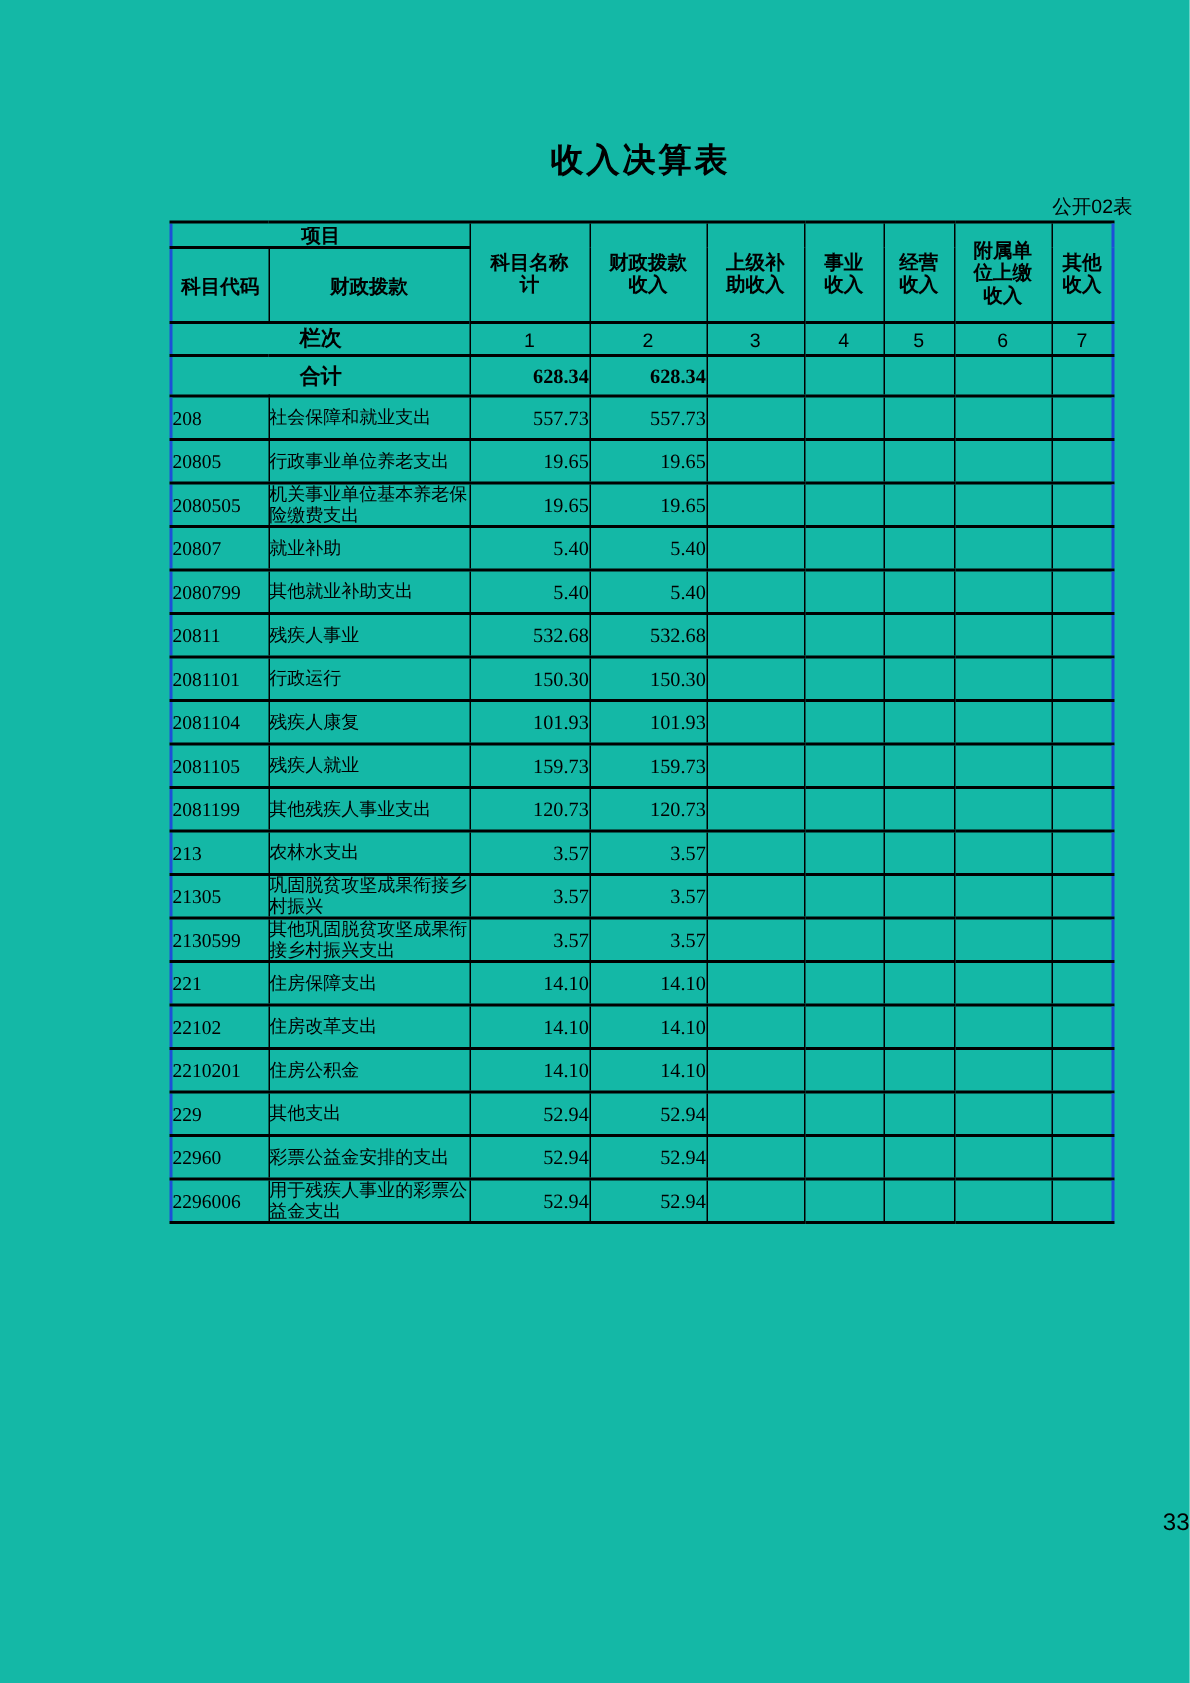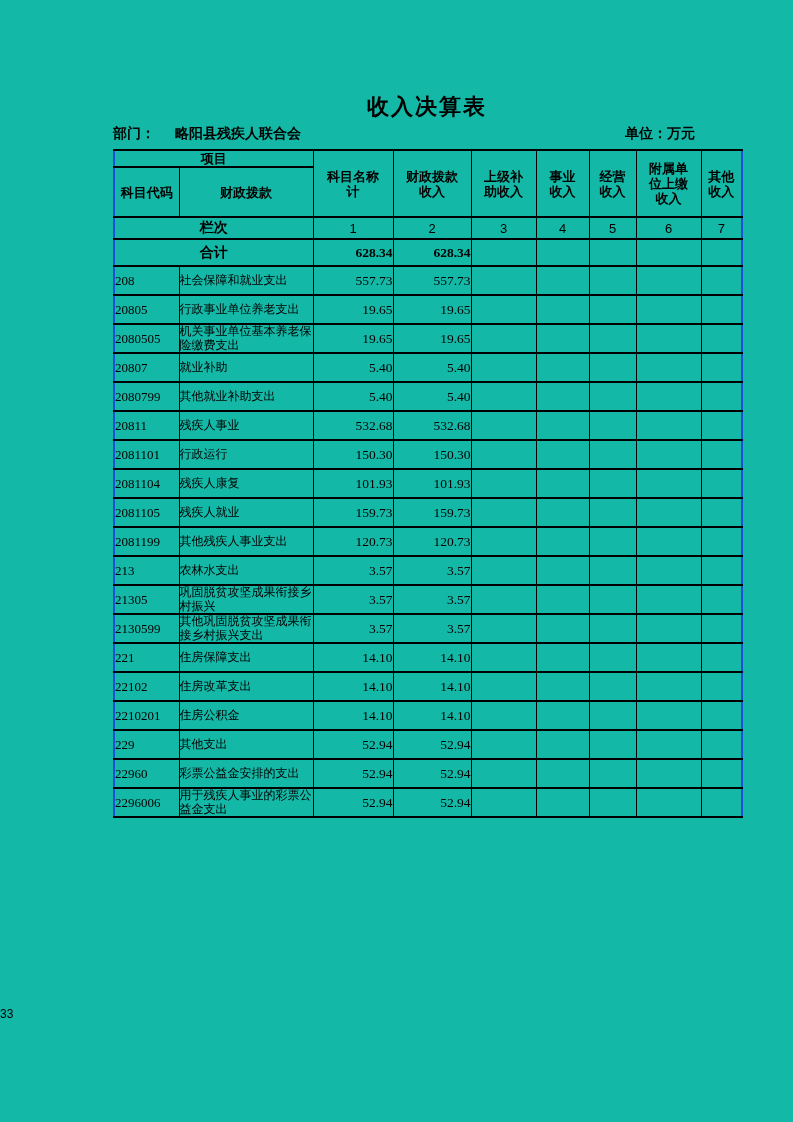--- a/index.html
+++ b/index.html
@@ -33,38 +33,32 @@
   td.colnum{ font-size:13px;text-align:center;vertical-align:middle;}
   td.num{ font-family:"Liberation Serif","DejaVu Serif",serif;font-size:13.5px;
           text-align:right;vertical-align:middle;padding-right:6px;}
   td.num.bold{font-weight:bold;}
   td.code{ font-family:"Liberation Serif","DejaVu Serif",serif;font-size:13px;
            text-align:left;vertical-align:middle;padding-left:4px;}
   td.sname{ font-family:"Liberation Serif","DejaVu Serif",serif;font-size:12px;
             line-height:13.5px;text-align:left;vertical-align:middle;padding-left:3px;}
   .note{ font-family:"Liberation Serif","DejaVu Serif",serif;font-size:14px;
          margin-top:10px;}
-  .pageno{ position:absolute;left:0;top:1007px;width:100%;text-align:left;
-           font-size:12px;}
+  .pageno{ position:absolute;left:0;top:1007px;width:100%;text-align:right;
+           font-size:16px;}
 </style>
 </head>
 <body>
 
 <div class="sheet">
 
   <div class="title">收入决算表</div>
 
-
-  <div class="meta-line">
-    <div class="meta-left">
-      <span>部门：</span>
-      <span class="dep-name">略阳县残疾人联合会</span>
-    </div>
-    <span class="unit">单位：万元</span>
-  </div>
+  <div class="form-code">公开02表</div>
+
 
   <table class="fin">
     <colgroup>
       <col style="width:65px">
         <col style="width:134px">
         <col style="width:80px">
       <col style="width:78px">
         <col style="width:65px">
         <col style="width:53px">
       <col style="width:47px">

